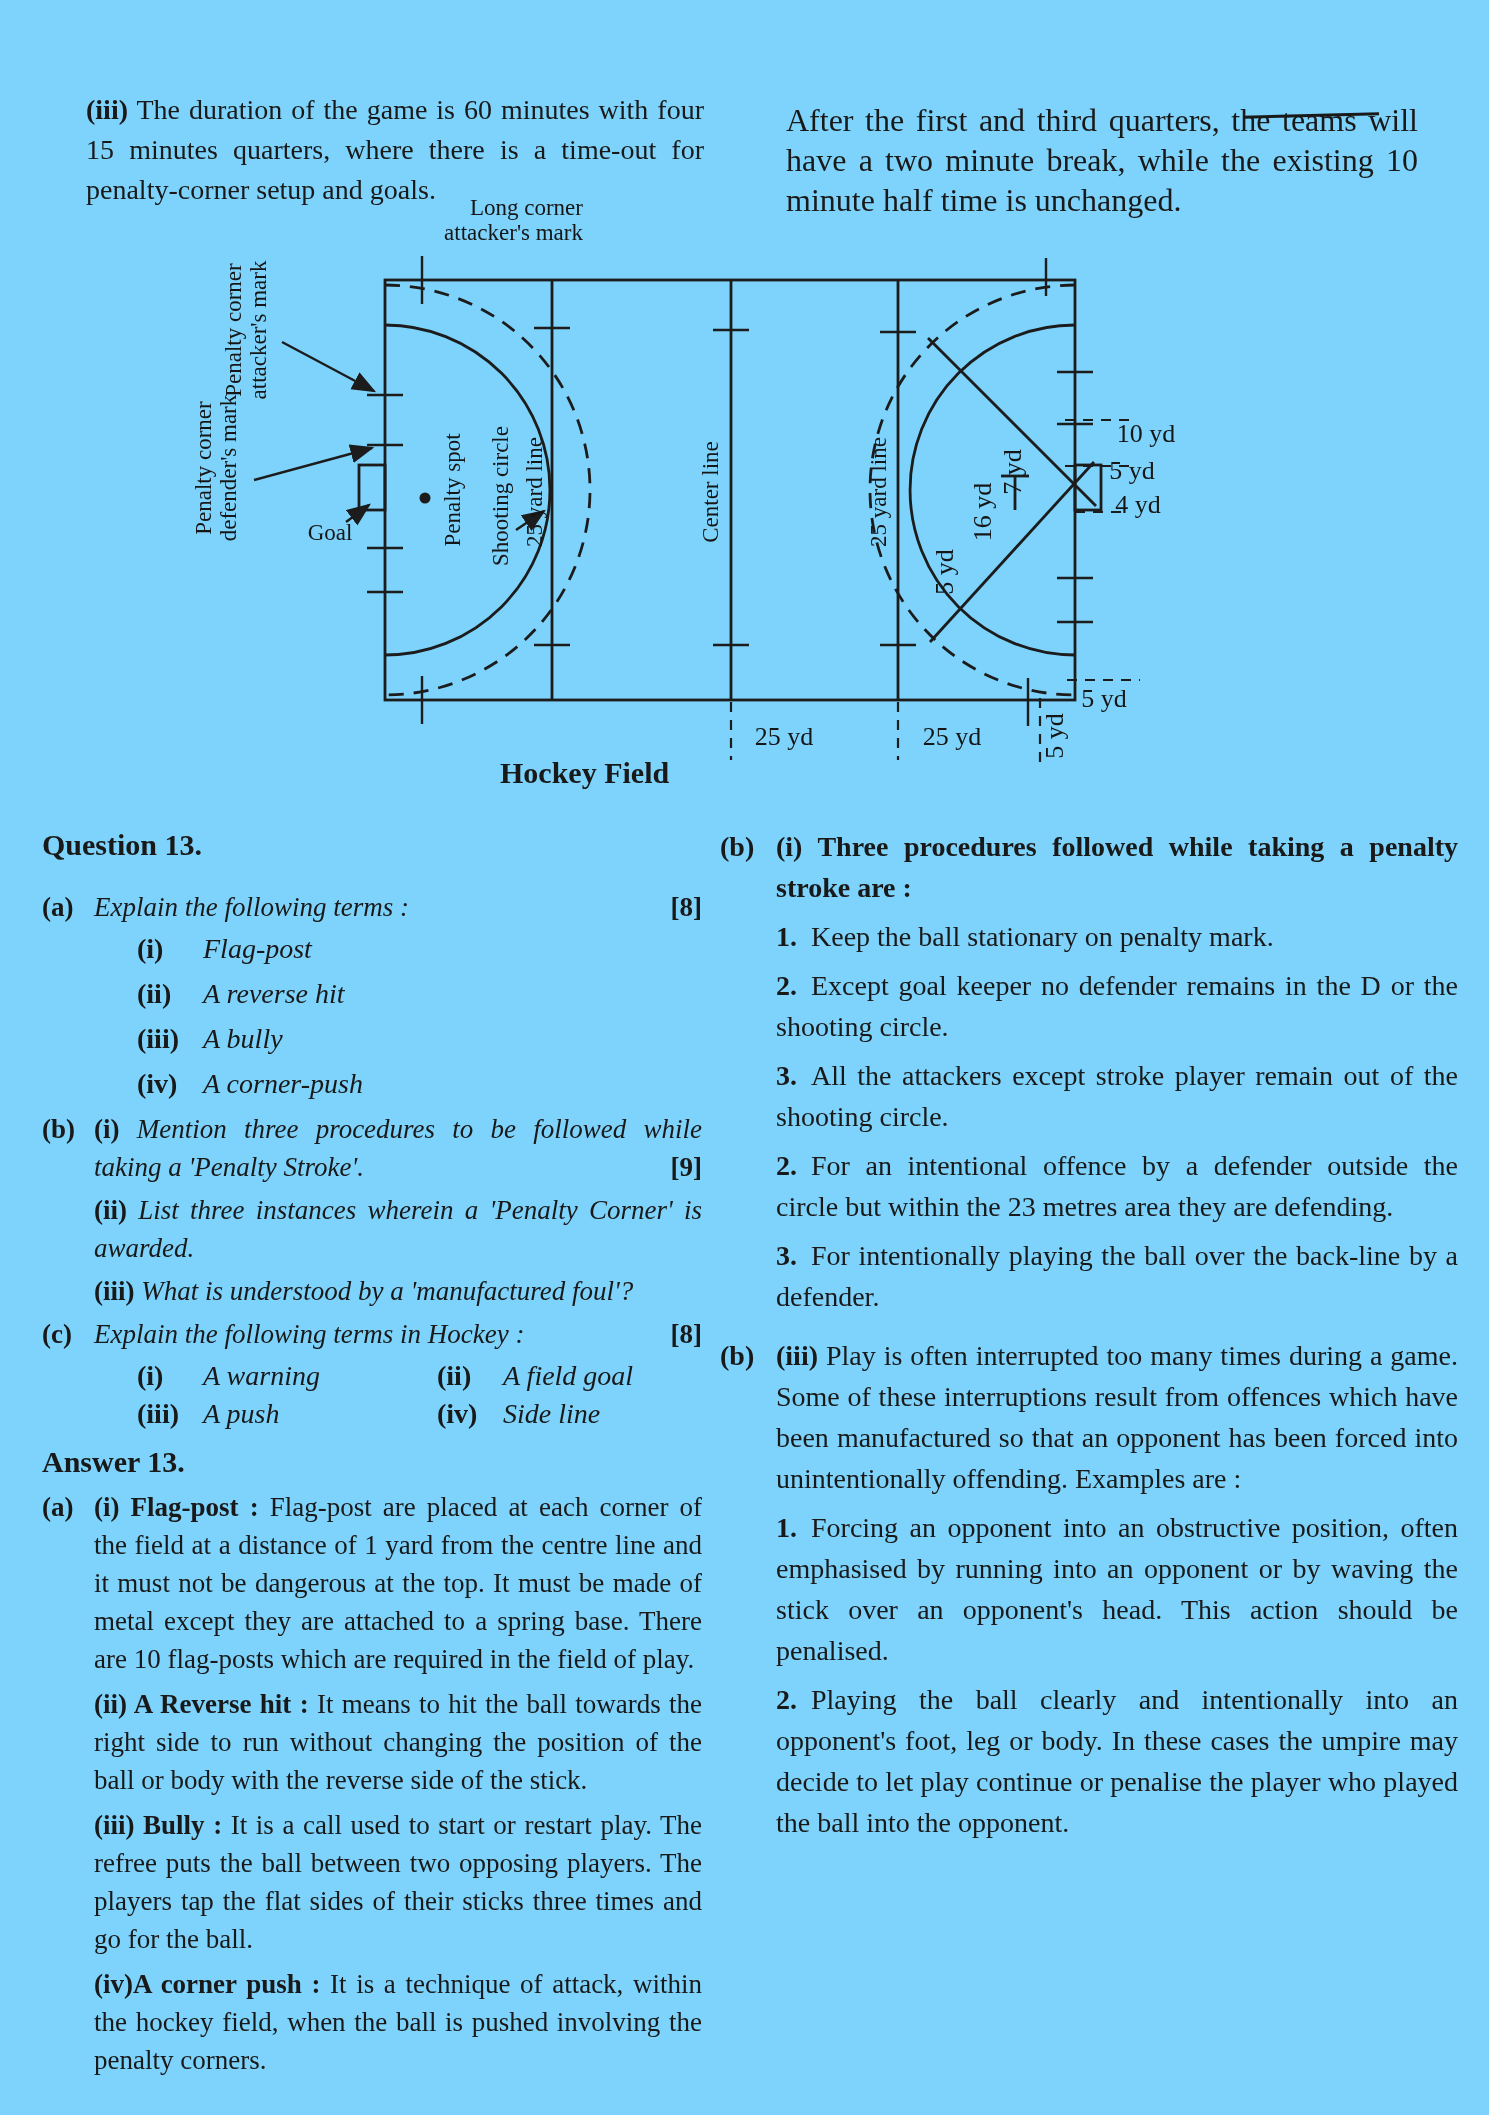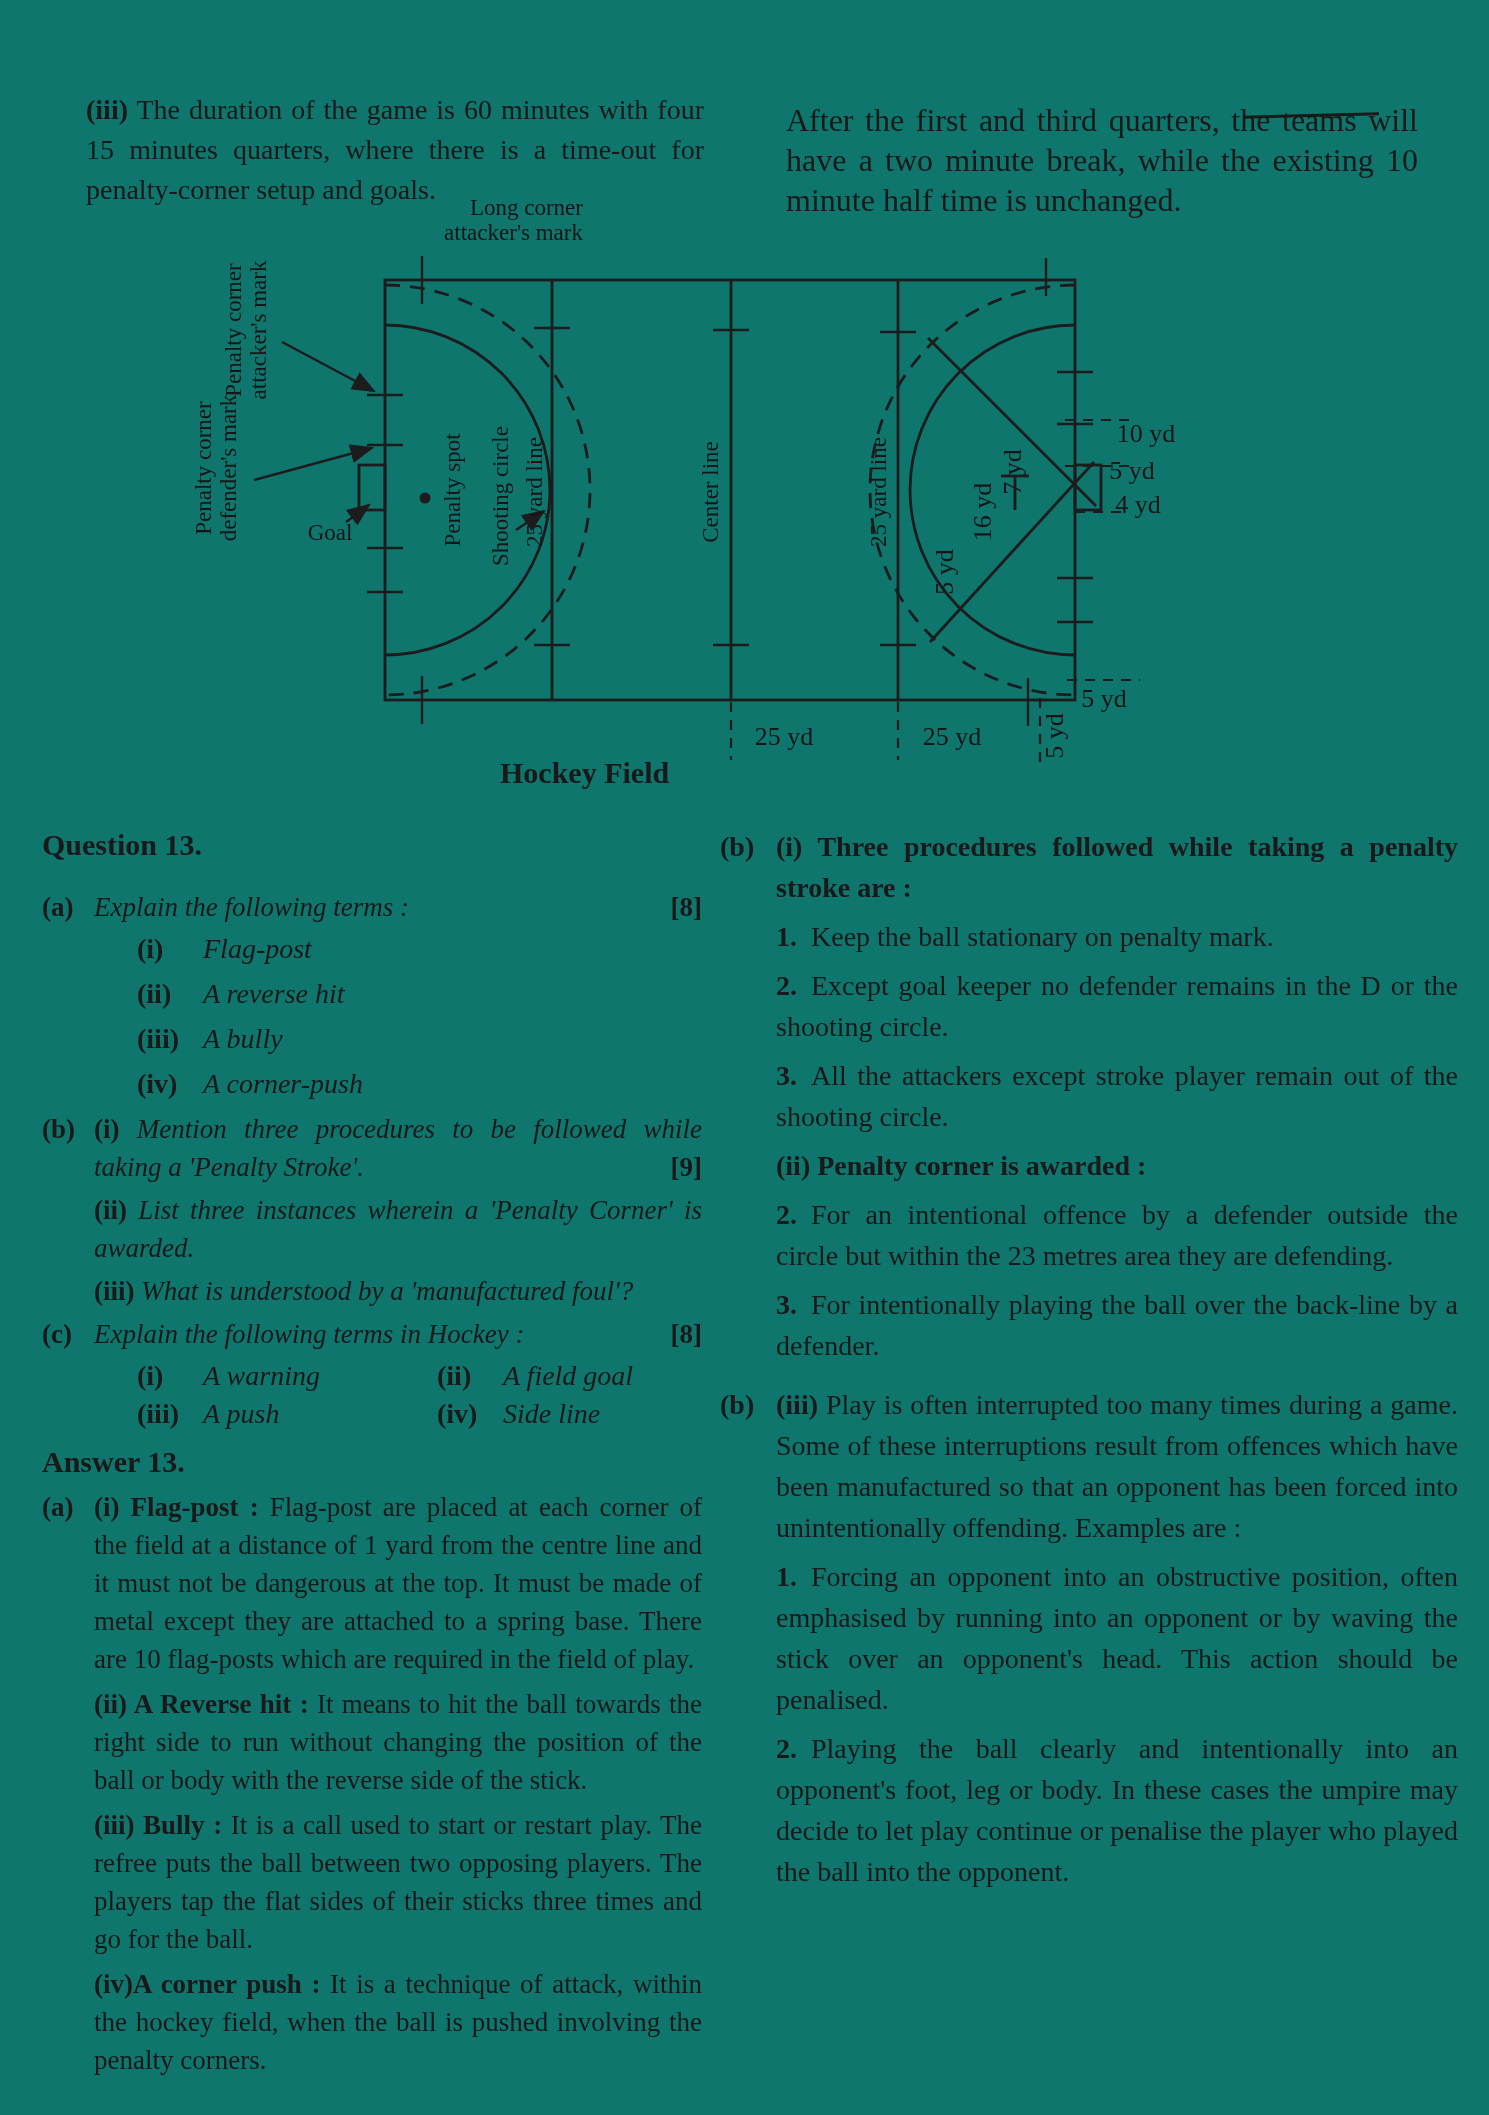--- a/index.html
+++ b/index.html
@@ -1,19 +1,19 @@
 <!DOCTYPE html>
 <html><head>
 <meta charset="utf-8">
 <style>
   html,body{margin:0;padding:0;}
   .page{
     position:relative;
     width:1489px;height:2115px;
-    background:#0f766e;
+    background:#7dd3fc;
     font-family:"Liberation Serif","DejaVu Serif",serif;
     color:#191919;
     overflow:hidden;
   }
   .just{text-align:justify;}
   .b{font-weight:bold;font-style:normal;}
   .it{font-style:italic;}
 
   
   .para-tl{position:absolute;left:86px;top:90px;width:618px;font-size:28px;line-height:40px;}
@@ -204,21 +204,20 @@
   </div>
 
   <div class="col-right">
     <div class="row rblock">
       <span class="labr">(b)</span>
       <div class="grow">
         <div class="rpara just b">(i) Three procedures followed while taking a penalty stroke are :</div>
         <div class="rpara just"><span class="num">1.</span><span>Keep the ball stationary on penalty mark.</span></div>
         <div class="rpara just"><span class="num">2.</span><span>Except goal keeper no defender remains in the D or the shooting circle.</span></div>
         <div class="rpara just"><span class="num">3.</span><span>All the attackers except stroke player remain out of the shooting circle.</span></div>
-        <div class="rpara just b">(ii) Penalty corner is awarded :</div>
         <div class="rpara just"><span class="num">2.</span><span>For an intentional offence by a defender outside the circle but within the 23 metres area they are defending.</span></div>
         <div class="rpara just"><span class="num">3.</span><span>For intentionally playing the ball over the back-line by a defender.</span></div>
       </div>
     </div>
 
     <div class="row">
       <span class="labr">(b)</span>
       <div class="grow">
         <div class="rpara just"><span class="b">(iii)</span> <span>Play is often interrupted too many times during a game. Some of these interruptions result from offences which have been manufactured so that an opponent has been forced into unintentionally offending. Examples are :</span></div>
         <div class="rpara just"><span class="num">1.</span><span>Forcing an opponent into an obstructive position, often emphasised by running into an opponent or by waving the stick over an opponent's head. This action should be penalised.</span></div>

